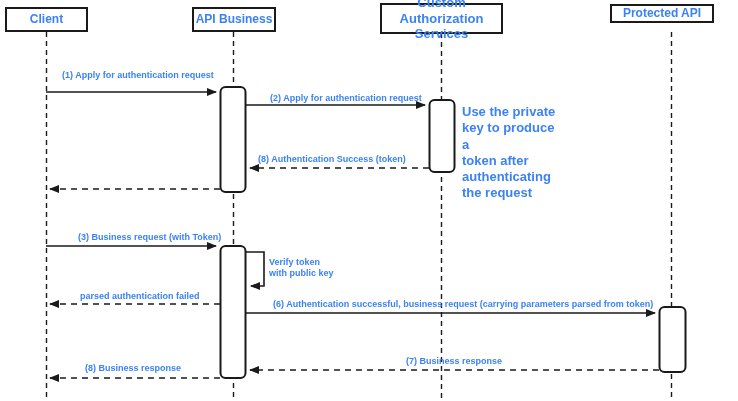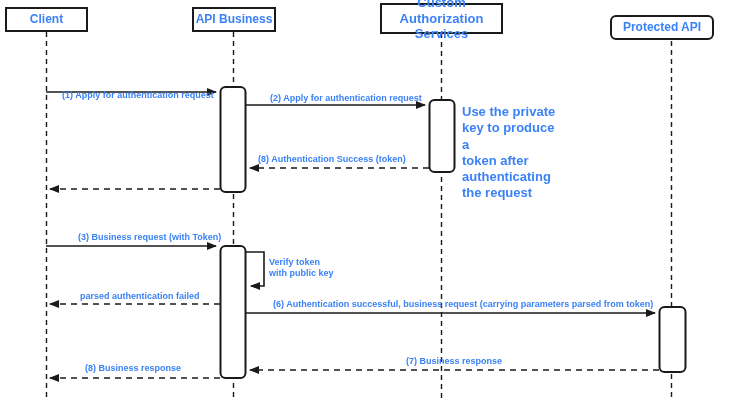--- a/index.html
+++ b/index.html
@@ -59,23 +59,23 @@
     <line class="msg dashed" x1="220" y1="304" x2="50" y2="304" marker-end="url(#arrow)"></line>
     <line class="msg" x1="246" y1="313" x2="655" y2="313" marker-end="url(#arrow)"></line>
     <line class="msg dashed" x1="659" y1="370" x2="250" y2="370" marker-end="url(#arrow)"></line>
     <line class="msg dashed" x1="220" y1="378" x2="50" y2="378" marker-end="url(#arrow)"></line>
   </svg>
 
   <div class="actor" style="left:5px;top:7px;width:83px;height:25px;">Client</div>
   <div class="actor" style="left:192px;top:7px;width:84px;height:25px;">API Business</div>
   <div class="actor small" style="left:380px;top:3px;width:123px;height:31px;">Custom Authorization
 Services</div>
-  <div class="actor" style="left:610px;top:15px;width:104px;height:25px;border-radius:6px;">Protected API</div>
+  <div class="actor" style="left:610px;top:4px;width:104px;height:19px;">Protected API</div>
 
-  <div class="msg-label" style="left:62px;top:90px;">(1) Apply for authentication request</div>
+  <div class="msg-label" style="left:62px;top:70px;">(1) Apply for authentication request</div>
   <div class="msg-label" style="left:270px;top:93px;">(2) Apply for authentication request</div>
   <div class="msg-label" style="left:258px;top:154px;">(8) Authentication Success (token)</div>
   <div class="msg-label" style="left:78px;top:232px;">(3) Business request (with Token)</div>
   <div class="msg-label multi" style="left:269px;top:257px;">Verify token
 with public key</div>
   <div class="msg-label" style="left:80px;top:291px;">parsed authentication failed</div>
   <div class="msg-label" style="left:273px;top:299px;">(6) Authentication successful, business request (carrying parameters parsed from token)</div>
   <div class="msg-label" style="left:406px;top:356px;">(7) Business response</div>
   <div class="msg-label" style="left:85px;top:363px;">(8) Business response</div>
 

